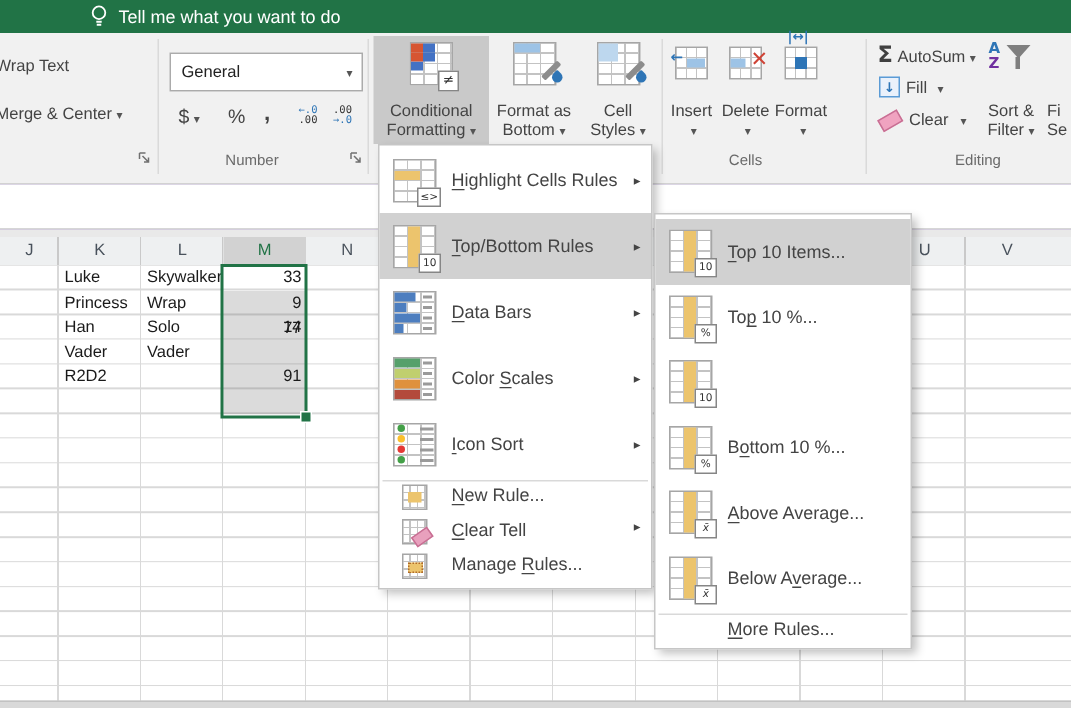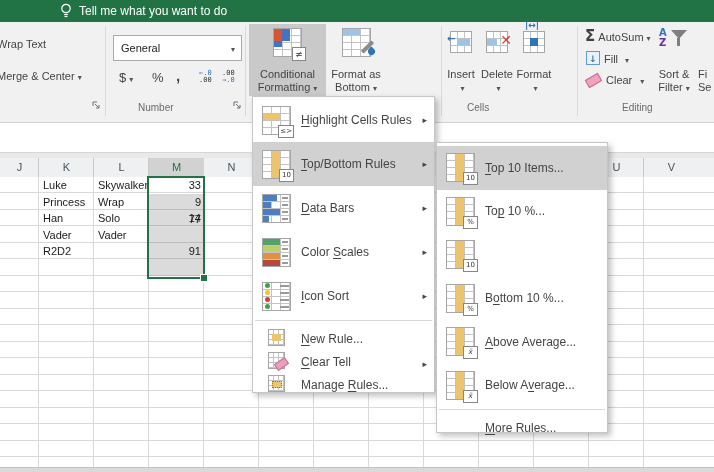--- a/index.html
+++ b/index.html
@@ -9,21 +9,21 @@
   .abs{position:absolute}
 
   
   #titlebar{left:0;top:0;width:714px;height:22px;background:#217346;display:flex;align-items:center}
   #titlebar .bulb{margin-left:60px;width:12px;height:16px}
   #titlebar .tm{color:#fff;font-size:12px;margin-left:7px}
 
   
   #ribbon{left:0;top:22px;width:714px;height:100px;background:#f1f1f1;border-bottom:1px solid #d2d2d2}
   .vsep{position:absolute;top:4px;bottom:6px;width:1px;background:#dadada}
-  .glabel{position:absolute;top:80px;font-size:10px;color:#6a6a6a;width:60px}
+  .glabel{position:absolute;top:80px;font-size:10px;color:#6a6a6a;text-align:center;width:60px}
   .launch{position:absolute;top:79px;width:10px;height:10px}
   .rtext{position:absolute;font-size:11px;color:#444;white-space:nowrap}
   .car::after{content:"▾";font-size:8px;color:#555;margin-left:3px}
   .bigbtn{position:absolute;top:2px;height:72px;text-align:center;font-size:11px;color:#444}
   .bigbtn .l1{position:absolute;left:0;right:0;top:44px;white-space:nowrap}
   .bigbtn .l2{position:absolute;left:0;right:0;top:57px;white-space:nowrap}
   #cf-btn{background:#c9c9c9}
   .combo{position:absolute;left:113px;top:13px;width:127px;height:24px;background:#fff;border:1px solid #ababab;
          display:flex;align-items:center;font-size:11px;color:#222}
   .combo .val{flex:1;padding-left:7px}
@@ -103,21 +103,21 @@
   #selbox{position:absolute;left:147px;top:-1px;width:58px;height:103px;border:2px solid #217346;box-sizing:border-box}
   #handle{position:absolute;left:200px;top:97px;width:6px;height:6px;background:#217346;border:1px solid #fff}
   #botstrip{left:0;top:467px;width:714px;height:5px;background:#d9d9d9;border-top:1px solid #c2c2c2}
 
   
   .menu{position:absolute;background:#fff;border:1px solid #c6c6c6;box-shadow:3px 3px 6px rgba(0,0,0,.25);z-index:20}
   #cfmenu{left:252px;top:96px;width:183px;height:297px;box-sizing:border-box;padding-top:1px}
   #tbmenu{left:436px;top:142px;width:172px;height:291px;box-sizing:border-box;padding-top:3px;z-index:21}
   .mi{display:flex;align-items:center;height:44px;padding:0 5px 0 8px}
   .mi43{height:43.5px}
-  .mi-s{display:flex;align-items:flex-end;height:23px;padding:0 5px 0 8px}
+  .mi-s{display:flex;align-items:flex-start;height:23px;padding:0 5px 0 8px}
   .hl{background:#d1d1d1}
   .icol{width:31px;flex:none;margin-right:9px;display:flex;justify-content:center}
   .lbl{flex:1;font-size:12px;color:#444;white-space:nowrap;overflow:hidden}
   .lbl u{text-underline-offset:2px}
   .subarr{flex:none;font-size:9px;color:#444;margin-right:2px}
   .msep{height:1px;background:#d9d9d9;margin:2px 2px}
 </style>
 </head>
 <body>
 
@@ -170,20 +170,30 @@
     </div>
     <div class="bigbtn" style="left:326px;width:60px">
       <div class="ms" style="margin-top:4px">
         <div class="msbase"></div>
         <div class="cfcell" style="left:1px;top:1px;width:17px;background:#9dc3e6"></div>
         <div class="brush"></div>
           <div class="btip"></div>
       </div>
       <div class="l1">Format as</div>
       <div class="l2"><span>Bottom</span><span class="car"></span></div>
+    </div>
+    <div class="bigbtn" style="left:386px;width:52px">
+      <div class="ms" style="margin-top:4px">
+        <div class="msbase"></div>
+        <div class="cfcell" style="left:1px;top:1px;width:13px;height:12px;background:#bdd7ee"></div>
+        <div class="brush"></div>
+          <div class="btip"></div>
+      </div>
+      <div class="l1">Cell</div>
+      <div class="l2"><span>Styles</span><span class="car"></span></div>
     </div>
     <div class="vsep" style="left:441px"></div>
 
     <div class="bigbtn" style="left:444px;width:34px">
       <div class="smgrid" style="margin-top:7px">
         <div class="smbase"></div>
         <div class="cfcell" style="left:8px;top:8px;width:12px;background:#9dc3e6"></div>
         <div class="insarr"></div>
       </div>
       <div class="l1">Insert</div>

